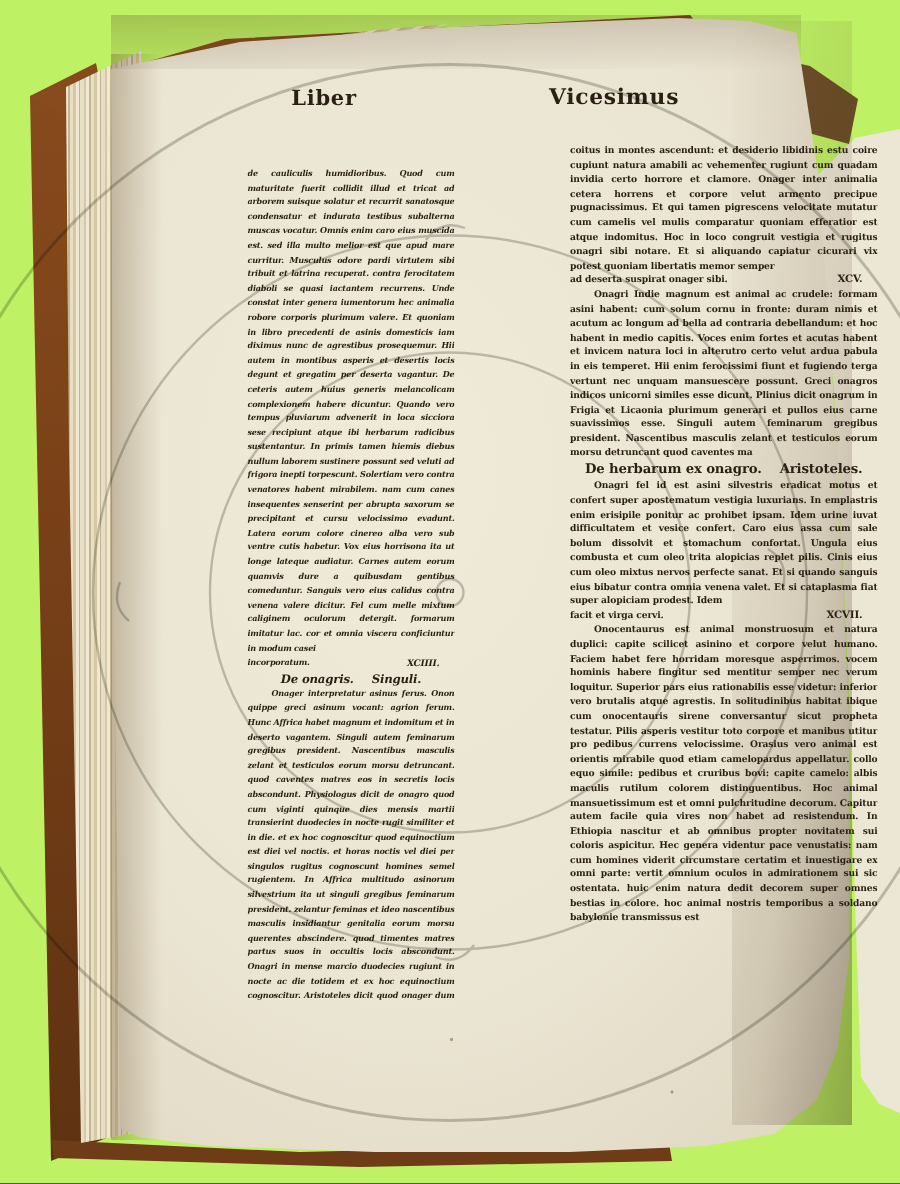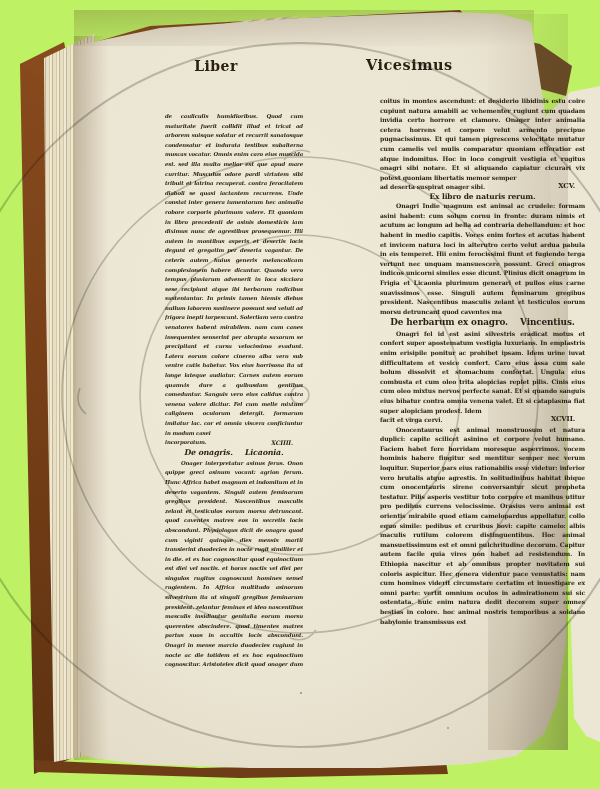--- a/index.html
+++ b/index.html
@@ -112,37 +112,34 @@
   <div class="abs ink" id="header-right">Vicesimus</div>
 
   <div class="abs col ink" id="col-left">
       <div class="blk-p">de cauliculis humidioribus. Quod cum maturitate fuerit collidit illud et tricat ad arborem suisque solatur et recurrit sanatosque condensatur et indurata testibus subalterna muscas vocatur. Omnis enim caro eius muscida est. sed illa multo melior est que apud mare curritur. Musculus odore pardi virtutem sibi tribuit et latrina recuperat. contra ferocitatem diaboli se quasi iactantem recurrens. Unde constat inter genera iumentorum hec animalia robore corporis plurimum valere. Et quoniam in libro precedenti de asinis domesticis iam diximus nunc de agrestibus prosequemur. Hii autem in montibus asperis et desertis locis degunt et gregatim per deserta vagantur. De ceteris autem huius generis melancolicam complexionem habere dicuntur. Quando vero tempus pluviarum advenerit in loca sicciora sese recipiunt atque ibi herbarum radicibus sustentantur. In primis tamen hiemis diebus nullum laborem sustinere possunt sed veluti ad frigora inepti torpescunt. Solertiam vero contra venatores habent mirabilem. nam cum canes insequentes senserint per abrupta saxorum se precipitant et cursu velocissimo evadunt. Latera eorum colore cinereo alba vero sub ventre cutis habetur. Vox eius horrisona ita ut longe lateque audiatur. Carnes autem eorum quamvis dure a quibusdam gentibus comeduntur. Sanguis vero eius calidus contra venena valere dicitur. Fel cum melle mixtum caliginem oculorum detergit. formarum imitatur lac. cor et omnia viscera conficiuntur in modum casei</div>
       <div class="blk-end">
         <div class="end-text">incorporatum.</div>
         <div class="chnum">XCIIII.</div>
       </div>
       <div class="blk-h">
         <div class="hpart">De onagris.</div>
-        <div class="hpart">Licaonia.</div>
+        <div class="hpart">Singuli.</div>
       </div>
       <div class="blk-p ind">Onager interpretatur asinus ferus. Onon quippe greci asinum vocant: agrion ferum. Hunc Affrica habet magnum et indomitum et in deserto vagantem. Singuli autem feminarum gregibus president. Nascentibus masculis zelant et testiculos eorum morsu detruncant. quod caventes matres eos in secretis locis abscondunt. Physiologus dicit de onagro quod cum viginti quinque dies mensis martii transierint duodecies in nocte rugit similiter et in die. et ex hoc cognoscitur quod equinoctium est diei vel noctis. et horas noctis vel diei per singulos rugitus cognoscunt homines semel rugientem. In Affrica multitudo asinorum silvestrium ita ut singuli gregibus feminarum president. zelantur feminas et ideo nascentibus masculis insidiantur genitalia eorum morsu querentes abscindere. quod timentes matres partus suos in occultis locis abscondunt. Onagri in mense marcio duodecies rugiunt in nocte ac die totidem et ex hoc equinoctium cognoscitur. Aristoteles dicit quod onager dum adhuc pullus est a matre non recedit donec alium pariat quo nato priorem a se repellit nisi sponte recesserit. et tunc pullus ad tutiora fugit. nec unquam ad capiendum modo non servato pertinaciter insistit quia in periculo sibi fit pabula. Masculi feminas no habent.</div>
     </div>
   <div class="abs col ink" id="col-right">
       <div class="blk-p">coitus in montes ascendunt: et desiderio libidinis estu coire cupiunt natura amabili ac vehementer rugiunt cum quadam invidia certo horrore et clamore. Onager inter animalia cetera horrens et corpore velut armento precipue pugnacissimus. Et qui tamen pigrescens velocitate mutatur cum camelis vel mulis comparatur quoniam efferatior est atque indomitus. Hoc in loco congruit vestigia et rugitus onagri sibi notare. Et si aliquando capiatur cicurari vix potest quoniam libertatis memor semper</div>
       <div class="blk-end">
         <div class="end-text">ad deserta suspirat onager sibi.</div>
         <div class="chnum">XCV.</div>
       </div>
-      <div class="blk-h2">
-        <div class="hpart">Ex libro de naturis rerum.</div>
-      </div>
       <div class="blk-p ind">Onagri Indie magnum est animal ac crudele: formam asini habent: cum solum cornu in fronte: duram nimis et acutum ac longum ad bella ad contraria debellandum: et hoc habent in medio capitis. Voces enim fortes et acutas habent et invicem natura loci in alterutro certo velut ardua pabula in eis temperet. Hii enim ferocissimi fiunt et fugiendo terga vertunt nec unquam mansuescere possunt. Greci onagros indicos unicorni similes esse dicunt. Plinius dicit onagrum in Frigia et Licaonia plurimum generari et pullos eius carne suavissimos esse. Singuli autem feminarum gregibus president. Nascentibus masculis zelant et testiculos eorum morsu detruncant quod caventes ma</div>
       <div class="blk-h">
         <div class="hpart">De herbarum ex onagro.</div>
-        <div class="hpart">Vincentius.</div>
+        <div class="hpart">Aristoteles.</div>
       </div>
       <div class="blk-p ind">Onagri fel id est asini silvestris eradicat motus et confert super apostematum vestigia luxurians. In emplastris enim erisipile ponitur ac prohibet ipsam. Idem urine iuvat difficultatem et vesice confert. Caro eius assa cum sale bolum dissolvit et stomachum confortat. Ungula eius combusta et cum oleo trita alopicias replet pilis. Cinis eius cum oleo mixtus nervos perfecte sanat. Et si quando sanguis eius bibatur contra omnia venena valet. Et si cataplasma fiat super alopiciam prodest. Idem</div>
       <div class="blk-end">
         <div class="end-text">facit et virga cervi.</div>
         <div class="chnum">XCVII.</div>
       </div>
       <div class="blk-p ind">Onocentaurus est animal monstruosum et natura duplici: capite scilicet asinino et corpore velut humano. Faciem habet fere horridam moresque asperrimos. vocem hominis habere fingitur sed mentitur semper nec verum loquitur. Superior pars eius rationabilis esse videtur: inferior vero brutalis atque agrestis. In solitudinibus habitat ibique cum onocentauris sirene conversantur sicut propheta testatur. Pilis asperis vestitur toto corpore et manibus utitur pro pedibus currens velocissime. Orasius vero animal est orientis mirabile quod etiam camelopardus appellatur. collo equo simile: pedibus et cruribus bovi: capite camelo: albis maculis rutilum colorem distinguentibus. Hoc animal mansuetissimum est et omni pulchritudine decorum. Capitur autem facile quia vires non habet ad resistendum. In Ethiopia nascitur et ab omnibus propter novitatem sui coloris aspicitur. Hec genera videntur pace venustatis: nam cum homines viderit circumstare certatim et inuestigare ex omni parte: vertit omnium oculos in admirationem sui sic ostentata. huic enim natura dedit decorem super omnes bestias in colore. hoc animal nostris temporibus a soldano babylonie transmissus est</div>
     </div>
 
   <svg class="abs" id="watermark" width="600" height="789" viewBox="0 0 600 789">

